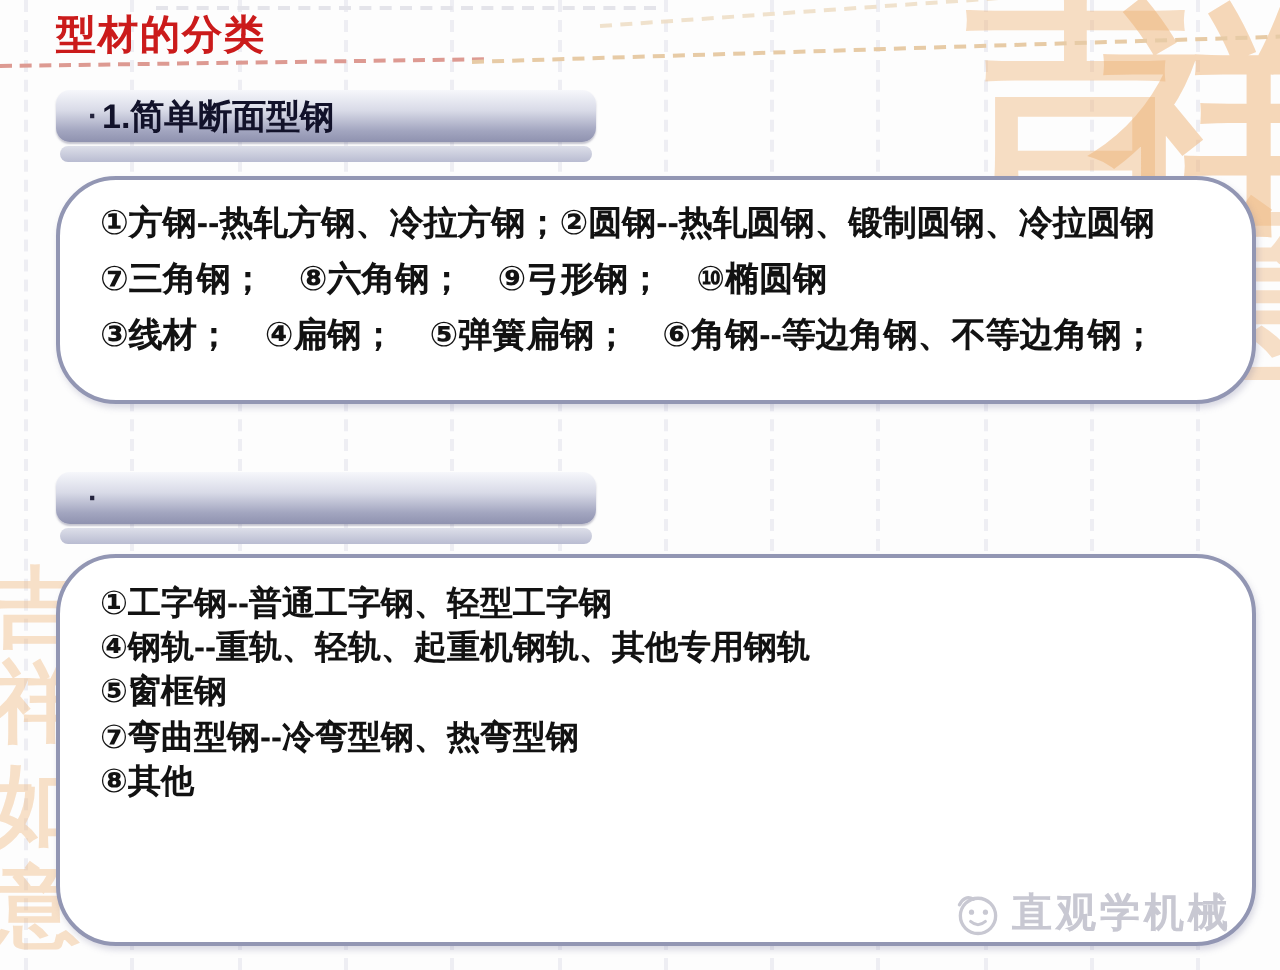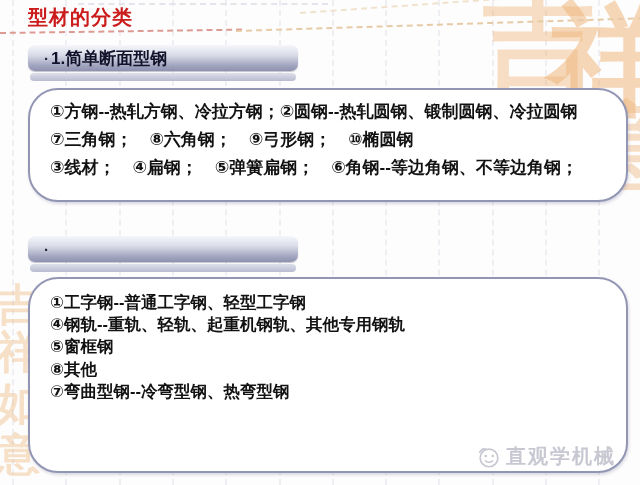--- a/index.html
+++ b/index.html
@@ -135,22 +135,22 @@
 
   <div class="bar bar2">
     <span class="bullet">·</span>
   </div>
   <div class="bar-band band2"></div>
 
   <div class="box box2">
     <div class="bline">①工字钢--普通工字钢、轻型工字钢</div>
     <div class="bline">④钢轨--重轨、轻轨、起重机钢轨、其他专用钢轨</div>
     <div class="bline">⑤窗框钢</div>
+    <div class="bline">⑦弯曲型钢--冷弯型钢、热弯型钢</div>
     <div class="bline">⑧其他</div>
-    <div class="bline">⑦弯曲型钢--冷弯型钢、热弯型钢</div>
   </div>
 
   <div class="watermark">
     <svg width="26" height="26" viewBox="0 0 28 28" fill="none">
       <path d="M4 9 Q7 3.5 11.5 6" stroke="currentColor" stroke-width="1.8" stroke-linecap="round" fill="none"></path>
       <circle cx="14" cy="15" r="9.5" stroke="currentColor" stroke-width="1.8" fill="none"></circle>
       <circle cx="10.5" cy="13" r="1.4" fill="currentColor"></circle>
       <circle cx="18" cy="13" r="1.4" fill="currentColor"></circle>
       <path d="M10 18 Q14 21.5 18 18" stroke="currentColor" stroke-width="1.6" stroke-linecap="round" fill="none"></path>
     </svg>

